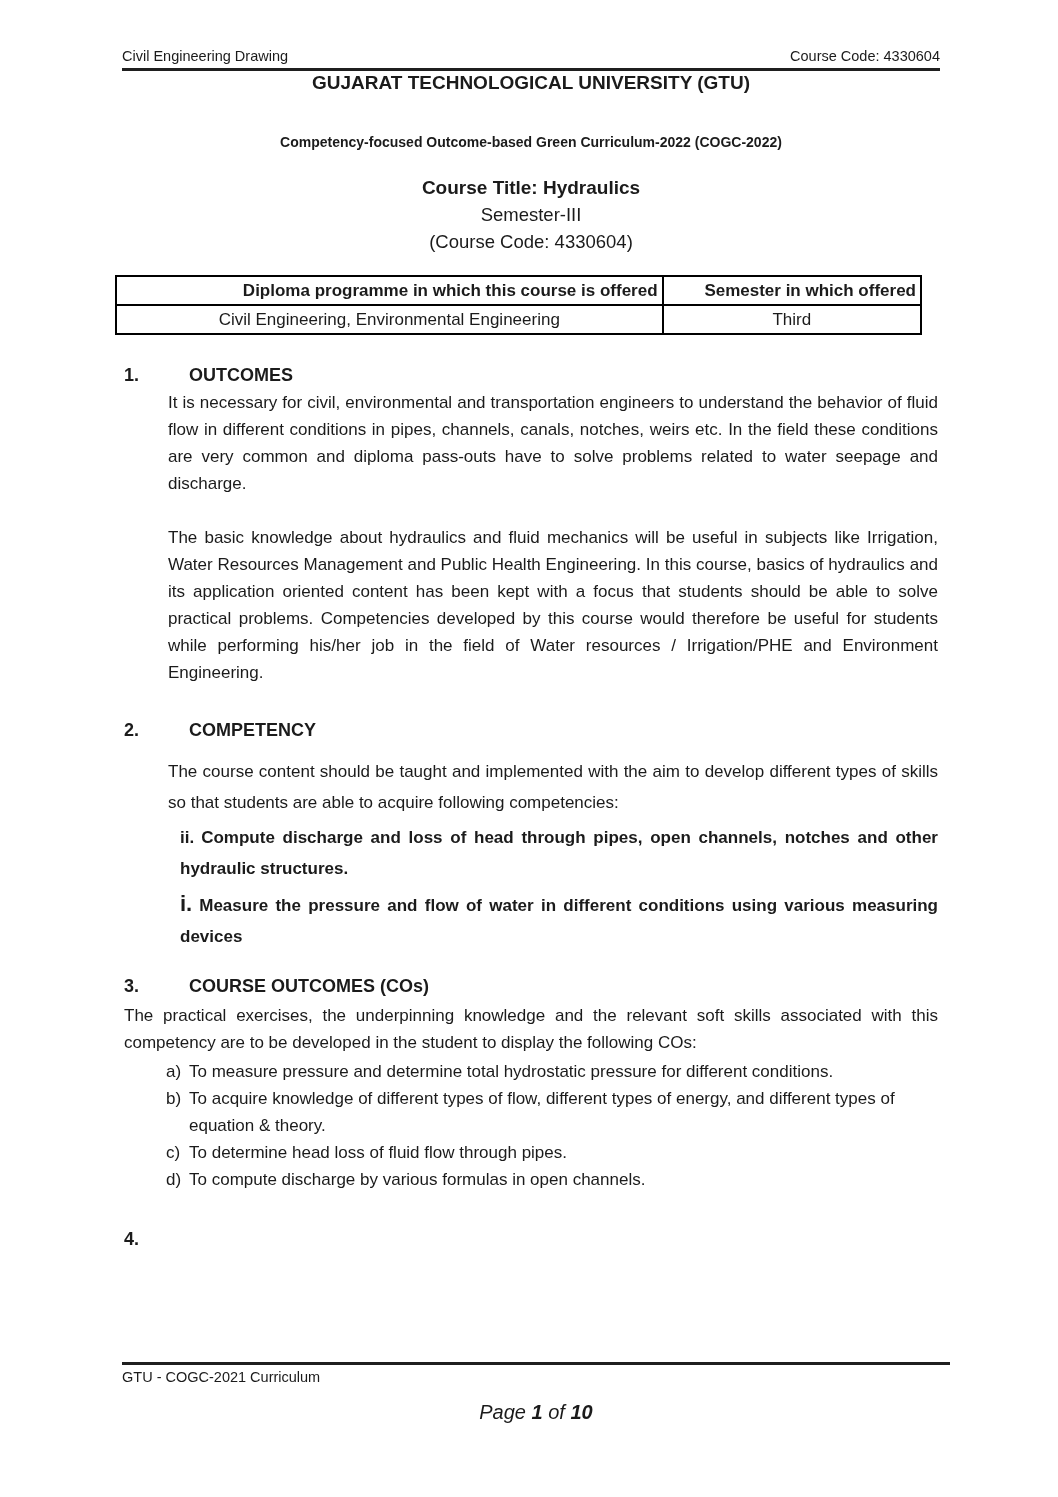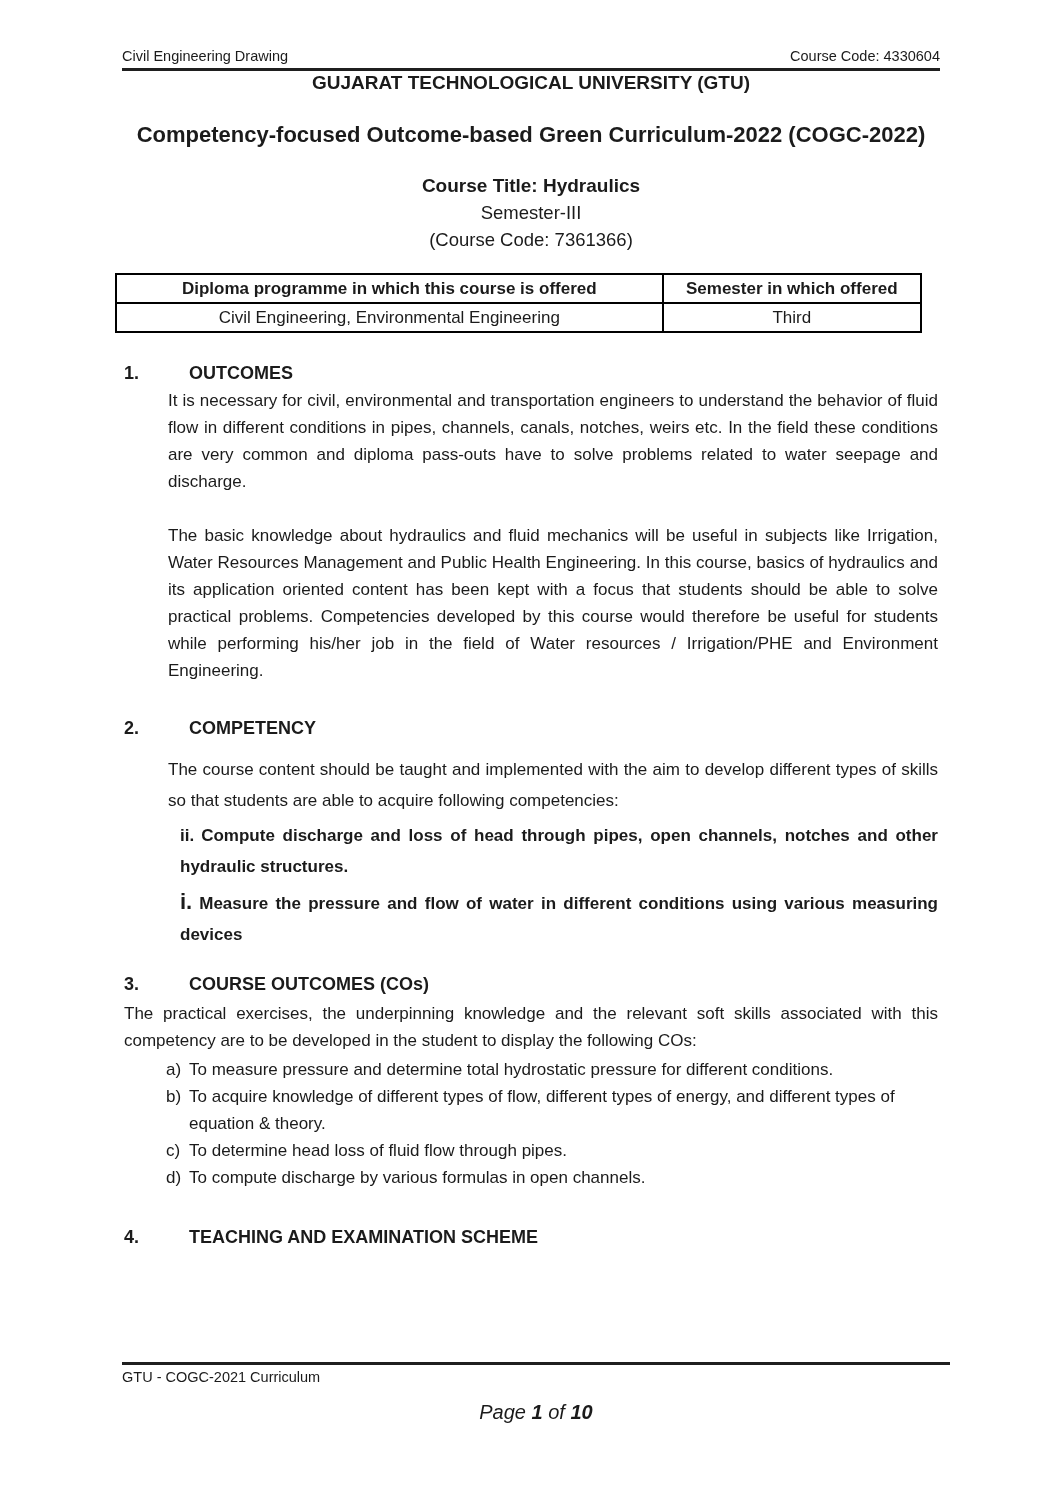--- a/index.html
+++ b/index.html
@@ -25,39 +25,39 @@
     padding-bottom: 4px;
     border-bottom: 3px solid #1f1f1f;
   }
   
   .content {
     position: absolute;
     top: 72px; left: 124px; right: 120px;
   }
   .title-center { text-align: center; }
   .t-university { font-size: 19px; font-weight: bold; }
-  .t-curriculum { margin-top: 28px; font-size: 22px; font-weight: bold; }
+  .t-curriculum { margin-top: 40px; font-size: 14px; font-weight: bold; }
   .t-semester   { margin-top: 5px;  font-size: 18.5px; }
   .t-course     { margin-top: 27px; font-size: 19px; font-weight: bold; }
   .t-code       { margin-top: 5px;  font-size: 18.5px; }
   
   table.offer-table {
     border-collapse: collapse;
     margin-top: 22px;
     margin-left: -9px;
     width: 807px;
     font-size: 17px;
   }
   table.offer-table th, table.offer-table td {
     border: 2px solid #000;
     text-align: center;
     padding: 3px 4px;
     height: 29px;
   }
-  table.offer-table th { font-weight: bold; }
+  table.offer-table th { font-weight: bold; text-align: right; }
   table.offer-table col.c1 { width: 548px; }
   table.offer-table col.c2 { width: 259px; }
   
   .sec-heading {
     display: flex;
     font-size: 18px;
     font-weight: bold;
     line-height: 28px;
   }
   .sec-num { width: 65px; flex: 0 0 65px; }
@@ -111,21 +111,21 @@
     <span>Civil Engineering Drawing</span>
     <span>Course Code: 4330604</span>
   </div>
 
   <div class="content">
 
     <div class="title-center t-university">GUJARAT TECHNOLOGICAL UNIVERSITY (GTU)</div>
     <div class="title-center t-curriculum">Competency-focused Outcome-based Green Curriculum-2022 (COGC-2022)</div>
     <div class="title-center t-course">Course Title: Hydraulics</div>
     <div class="title-center t-semester">Semester-III</div>
-    <div class="title-center t-code">(Course Code: 7361366)</div>
+    <div class="title-center t-code">(Course Code: 4330604)</div>
 
     <table class="offer-table">
       <colgroup>
           <col class="c1">
           <col class="c2">
         </colgroup>
       <tbody>
           <tr>
         <th>Diploma programme in which this course is offered</th>
         <th>Semester in which offered</th>
@@ -182,21 +182,20 @@
         <div class="outcome">
           <span class="out-marker">d)</span>
           <span>To compute discharge by various formulas in open channels.</span>
         </div>
       </div>
     </div>
 
     <div class="section sec4">
       <div class="sec-heading">
         <span class="sec-num">4.</span>
-        <span class="sec-title">TEACHING AND EXAMINATION SCHEME</span>
       </div>
     </div>
 
   </div>
 
   <div class="footer">
     <div class="footer-left">GTU - COGC-2021 Curriculum</div>
     <div class="footer-page">
       <span>Page</span>
       <b>1</b>

